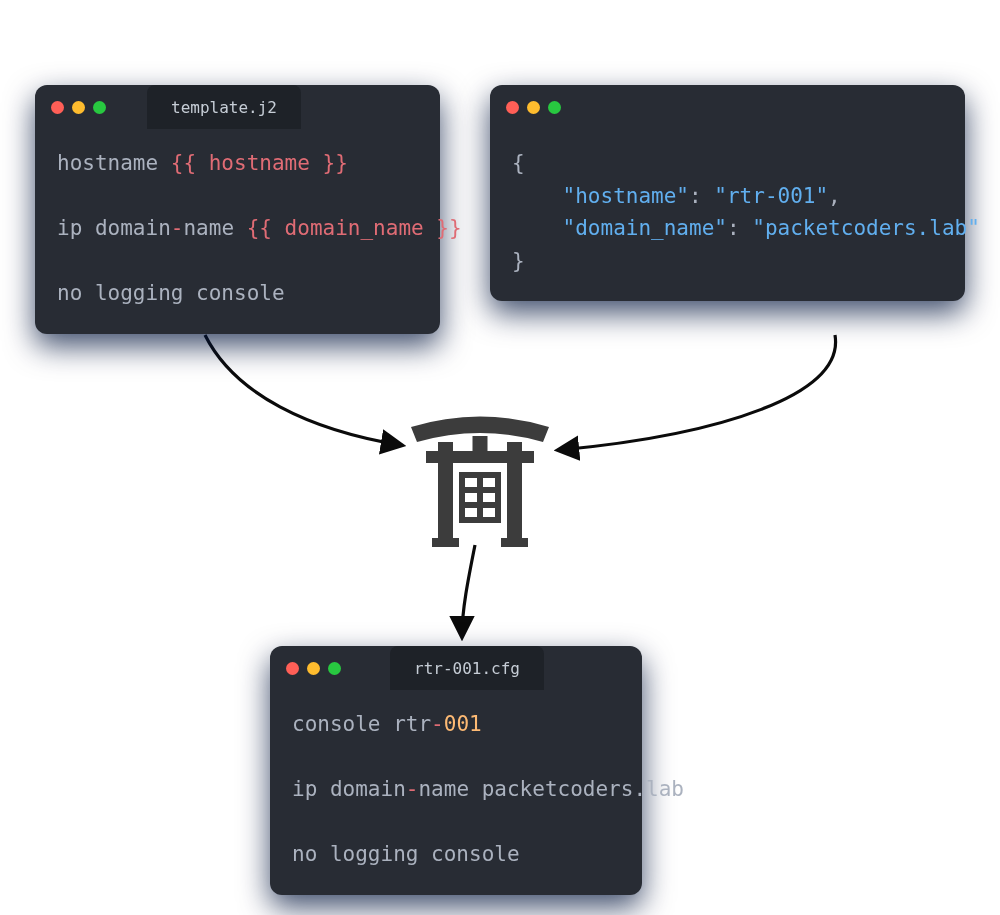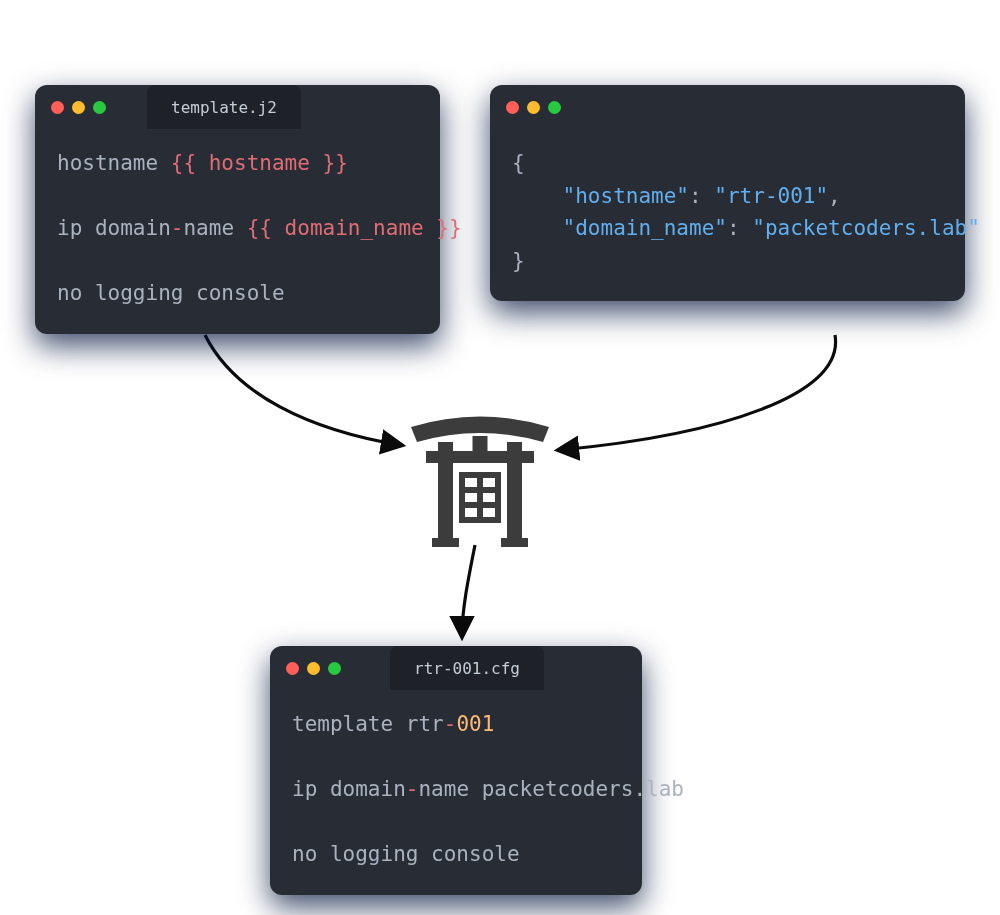--- a/index.html
+++ b/index.html
@@ -161,20 +161,20 @@
     <div class="titlebar">
       <div class="dots">
         <div class="dot red"></div>
         <div class="dot yellow"></div>
         <div class="dot green"></div>
       </div>
       <div class="tab" style="left:120px;">
         <span>rtr-001.cfg</span>
       </div>
     </div>
-    <div class="body"><span class="kw">template rtr</span><span class="op">-</span><span class="num">001</span>
+    <div class="body"><span class="kw">console rtr</span><span class="op">-</span><span class="num">001</span>
 
 <span class="kw">ip domain</span><span class="op">-</span><span class="kw">name packetcoders.lab</span>
 
 <span class="kw">no logging console</span></div>
   </div>
 
 </div>
 
 </body></html>

